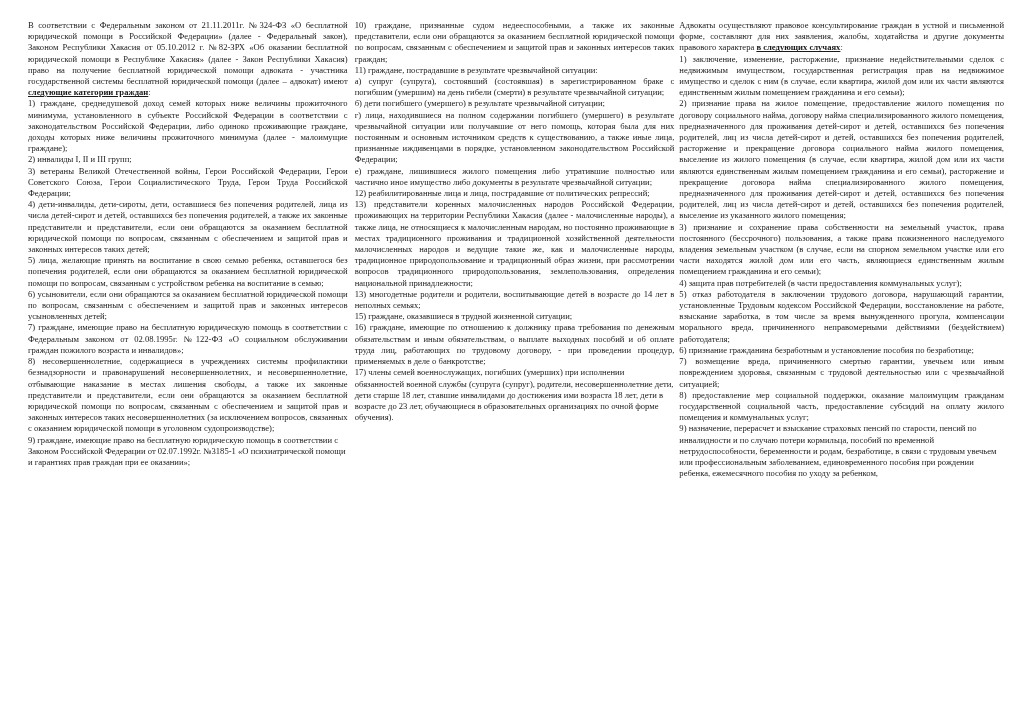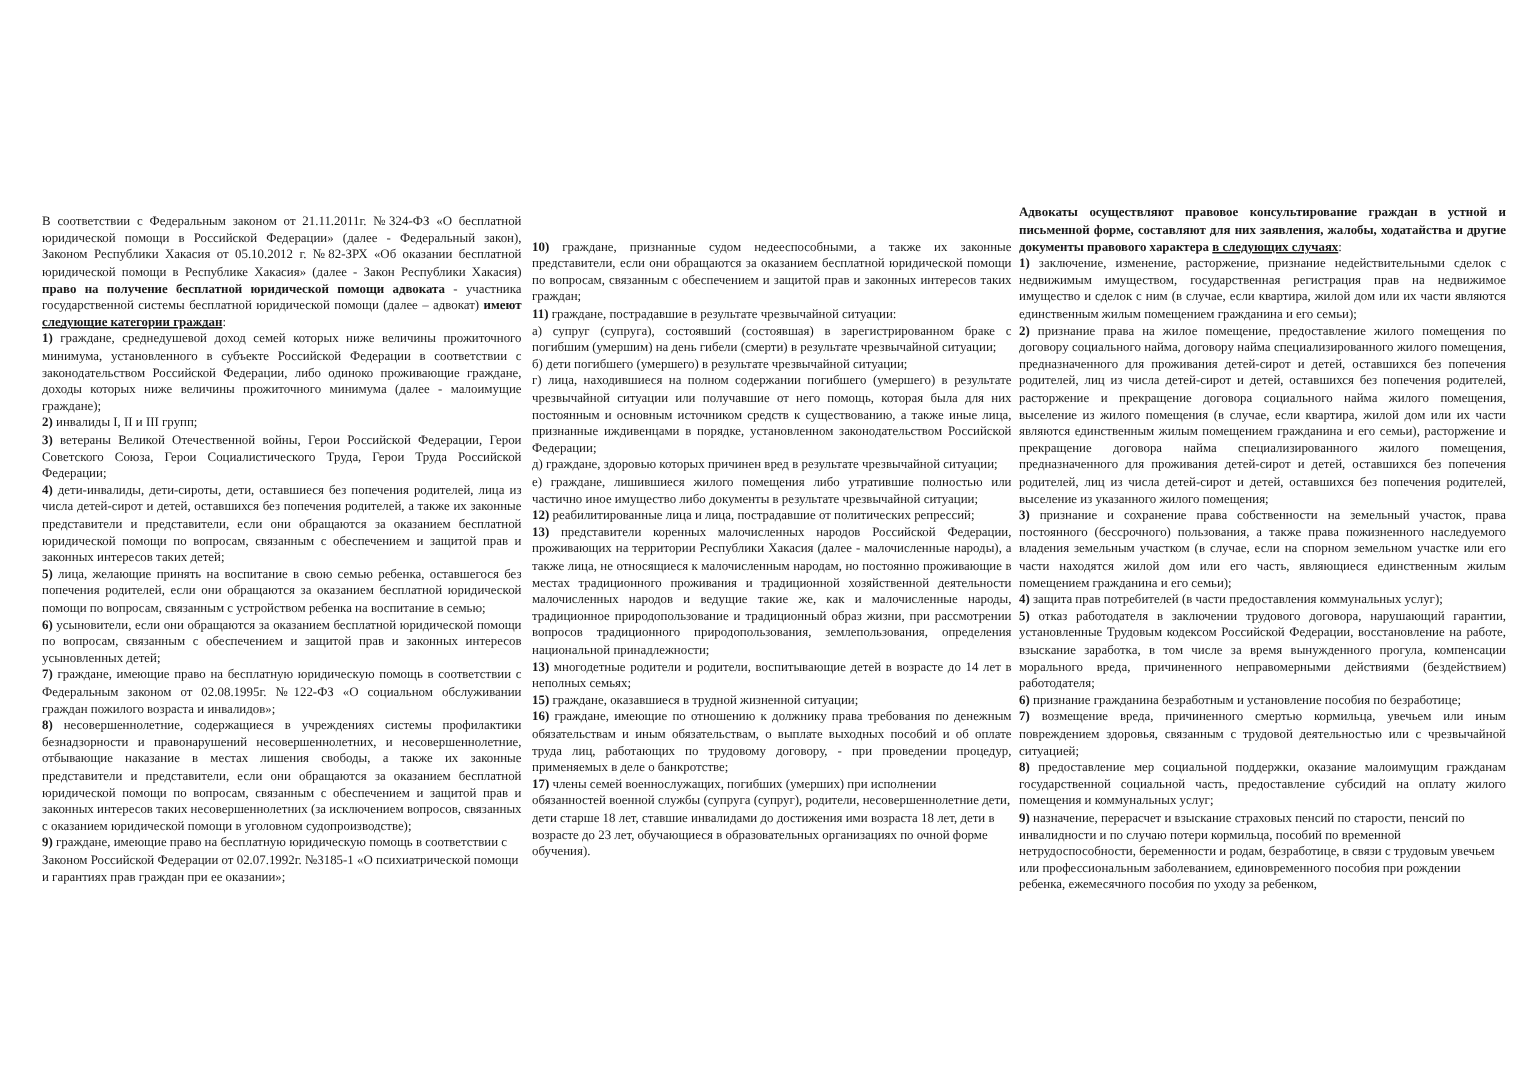--- a/index.html
+++ b/index.html
@@ -17,21 +17,21 @@
   .page {
     position: relative;
     width: 1024px;
     height: 724px;
     box-sizing: border-box;
     padding: 20px 20px 12px 28px;
   }
   .columns {
     display: flex;
     flex-direction: row;
-    align-items: center;
+    align-items: flex-start;
     gap: 0;
     height: 692px;
   }
   .col {
     box-sizing: border-box;
     font-size: 8.6px;
     line-height: 11.2px;
     text-align: justify;
     text-justify: inter-word;
     hyphens: none;
@@ -41,21 +41,21 @@
   .col-3 { width: 325px; margin-left: 5px; }
 
   .col p {
     margin: 0;
     padding: 0;
     text-indent: 0;
     text-align: justify;
   }
   .col p:last-child { text-align: left; }
 
-  b, .b { font-weight: bold; }
+  b, .b { font-weight: normal; }
   .bu { font-weight: bold; text-decoration: underline; }
 </style>
 </head>
 <body>
 
 <div class="page">
   <div class="columns">
     <div class="col col-1">
         <p><span>В соответствии с Федеральным законом от 21.11.2011г. №324-ФЗ «О бесплатной юридической помощи в Российской Федерации» (далее - Федеральный закон), Законом Республики Хакасия от 05.10.2012 г. №82-ЗРХ «Об оказании бесплатной юридической помощи в Республике Хакасия» (далее - Закон Республики Хакасия) </span><span class="b">право на получение бесплатной юридической помощи адвоката</span><span> - участника государственной системы бесплатной юридической помощи (далее – адвокат) </span><span class="b">имеют </span><span class="bu">следующие категории граждан</span><span>:</span></p>
         <p><span class="b">1)</span><span> граждане, среднедушевой доход семей которых ниже величины прожиточного минимума, установленного в субъекте Российской Федерации в соответствии с законодательством Российской Федерации, либо одиноко проживающие граждане, доходы которых ниже величины прожиточного минимума (далее - малоимущие граждане);</span></p>
@@ -67,35 +67,34 @@
         <p><span class="b">7)</span><span> граждане, имеющие право на бесплатную юридическую помощь в соответствии с Федеральным законом от 02.08.1995г. №122-ФЗ «О социальном обслуживании граждан пожилого возраста и инвалидов»;</span></p>
         <p><span class="b">8)</span><span> несовершеннолетние, содержащиеся в учреждениях системы профилактики безнадзорности и правонарушений несовершеннолетних, и несовершеннолетние, отбывающие наказание в местах лишения свободы, а также их законные представители и представители, если они обращаются за оказанием бесплатной юридической помощи по вопросам, связанным с обеспечением и защитой прав и законных интересов таких несовершеннолетних (за исключением вопросов, связанных с оказанием юридической помощи в уголовном судопроизводстве);</span></p>
         <p><span class="b">9)</span><span> граждане, имеющие право на бесплатную юридическую помощь в соответствии с Законом Российской Федерации от 02.07.1992г. №3185-1 «О психиатрической помощи и гарантиях прав граждан при ее оказании»;</span></p>
       </div>
     <div class="col col-2">
         <p><span class="b">10)</span><span> граждане, признанные судом недееспособными, а также их законные представители, если они обращаются за оказанием бесплатной юридической помощи по вопросам, связанным с обеспечением и защитой прав и законных интересов таких граждан;</span></p>
         <p><span class="b">11)</span><span> граждане, пострадавшие в результате чрезвычайной ситуации:</span></p>
         <p><span>а) супруг (супруга), состоявший (состоявшая) в зарегистрированном браке с погибшим (умершим) на день гибели (смерти) в результате чрезвычайной ситуации;</span></p>
         <p><span>б) дети погибшего (умершего) в результате чрезвычайной ситуации;</span></p>
         <p><span>г) лица, находившиеся на полном содержании погибшего (умершего) в результате чрезвычайной ситуации или получавшие от него помощь, которая была для них постоянным и основным источником средств к существованию, а также иные лица, признанные иждивенцами в порядке, установленном законодательством Российской Федерации;</span></p>
-        <p><span>д) граждане, здоровью которых причинен вред в результате чрезвычайной ситуации;</span></p>
         <p><span>е) граждане, лишившиеся жилого помещения либо утратившие полностью или частично иное имущество либо документы в результате чрезвычайной ситуации;</span></p>
         <p><span class="b">12)</span><span> реабилитированные лица и лица, пострадавшие от политических репрессий;</span></p>
         <p><span class="b">13)</span><span> представители коренных малочисленных народов Российской Федерации, проживающих на территории Республики Хакасия (далее - малочисленные народы), а также лица, не относящиеся к малочисленным народам, но постоянно проживающие в местах традиционного проживания и традиционной хозяйственной деятельности малочисленных народов и ведущие такие же, как и малочисленные народы, традиционное природопользование и традиционный образ жизни, при рассмотрении вопросов традиционного природопользования, землепользования, определения национальной принадлежности;</span></p>
         <p><span class="b">13)</span><span> многодетные родители и родители, воспитывающие детей в возрасте до 14 лет в неполных семьях;</span></p>
         <p><span class="b">15)</span><span> граждане, оказавшиеся в трудной жизненной ситуации;</span></p>
         <p><span class="b">16)</span><span> граждане, имеющие по отношению к должнику права требования по денежным обязательствам и иным обязательствам, о выплате выходных пособий и об оплате труда лиц, работающих по трудовому договору, - при проведении процедур, применяемых в деле о банкротстве;</span></p>
         <p><span class="b">17)</span><span> члены семей военнослужащих, погибших (умерших) при исполнении обязанностей военной службы (супруга (супруг), родители, несовершеннолетние дети, дети старше 18 лет, ставшие инвалидами до достижения ими возраста 18 лет, дети в возрасте до 23 лет, обучающиеся в образовательных организациях по очной форме обучения).</span></p>
       </div>
     <div class="col col-3">
         <p><span class="b">Адвокаты осуществляют правовое консультирование граждан в устной и письменной форме, составляют для них заявления, жалобы, ходатайства и другие документы правового характера </span><span class="bu">в следующих случаях</span><span>:</span></p>
         <p><span class="b">1)</span><span> заключение, изменение, расторжение, признание недействительными сделок с недвижимым имуществом, государственная регистрация прав на недвижимое имущество и сделок с ним (в случае, если квартира, жилой дом или их части являются единственным жилым помещением гражданина и его семьи);</span></p>
         <p><span class="b">2)</span><span> признание права на жилое помещение, предоставление жилого помещения по договору социального найма, договору найма специализированного жилого помещения, предназначенного для проживания детей-сирот и детей, оставшихся без попечения родителей, лиц из числа детей-сирот и детей, оставшихся без попечения родителей, расторжение и прекращение договора социального найма жилого помещения, выселение из жилого помещения (в случае, если квартира, жилой дом или их части являются единственным жилым помещением гражданина и его семьи), расторжение и прекращение договора найма специализированного жилого помещения, предназначенного для проживания детей-сирот и детей, оставшихся без попечения родителей, лиц из числа детей-сирот и детей, оставшихся без попечения родителей, выселение из указанного жилого помещения;</span></p>
         <p><span class="b">3)</span><span> признание и сохранение права собственности на земельный участок, права постоянного (бессрочного) пользования, а также права пожизненного наследуемого владения земельным участком (в случае, если на спорном земельном участке или его части находятся жилой дом или его часть, являющиеся единственным жилым помещением гражданина и его семьи);</span></p>
         <p><span class="b">4)</span><span> защита прав потребителей (в части предоставления коммунальных услуг);</span></p>
         <p><span class="b">5)</span><span> отказ работодателя в заключении трудового договора, нарушающий гарантии, установленные Трудовым кодексом Российской Федерации, восстановление на работе, взыскание заработка, в том числе за время вынужденного прогула, компенсации морального вреда, причиненного неправомерными действиями (бездействием) работодателя;</span></p>
         <p><span class="b">6)</span><span> признание гражданина безработным и установление пособия по безработице;</span></p>
-        <p><span class="b">7)</span><span> возмещение вреда, причиненного смертью кормильца, увечьем или иным повреждением здоровья, связанным с трудовой деятельностью или с чрезвычайной ситуацией;</span></p>
+        <p><span class="b">7)</span><span> возмещение вреда, причиненного смертью гарантии, увечьем или иным повреждением здоровья, связанным с трудовой деятельностью или с чрезвычайной ситуацией;</span></p>
         <p><span class="b">8)</span><span> предоставление мер социальной поддержки, оказание малоимущим гражданам государственной социальной часть, предоставление субсидий на оплату жилого помещения и коммунальных услуг;</span></p>
         <p><span class="b">9)</span><span> назначение, перерасчет и взыскание страховых пенсий по старости, пенсий по инвалидности и по случаю потери кормильца, пособий по временной нетрудоспособности, беременности и родам, безработице, в связи с трудовым увечьем или профессиональным заболеванием, единовременного пособия при рождении ребенка, ежемесячного пособия по уходу за ребенком,</span></p>
       </div>
   </div>
 </div>
 
 </body></html>

